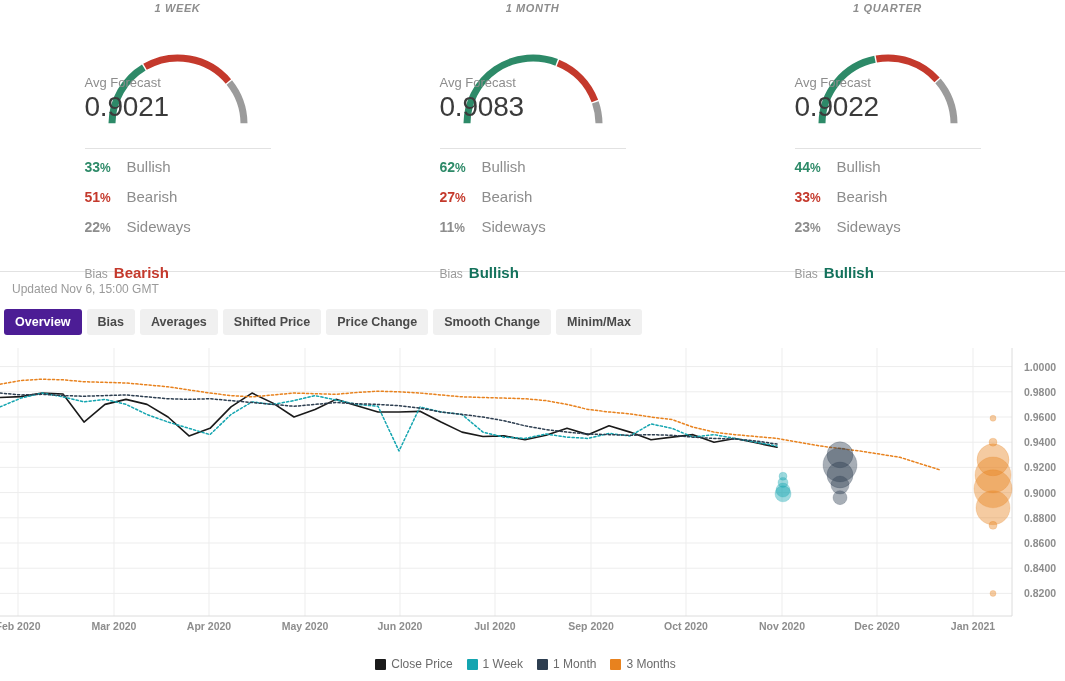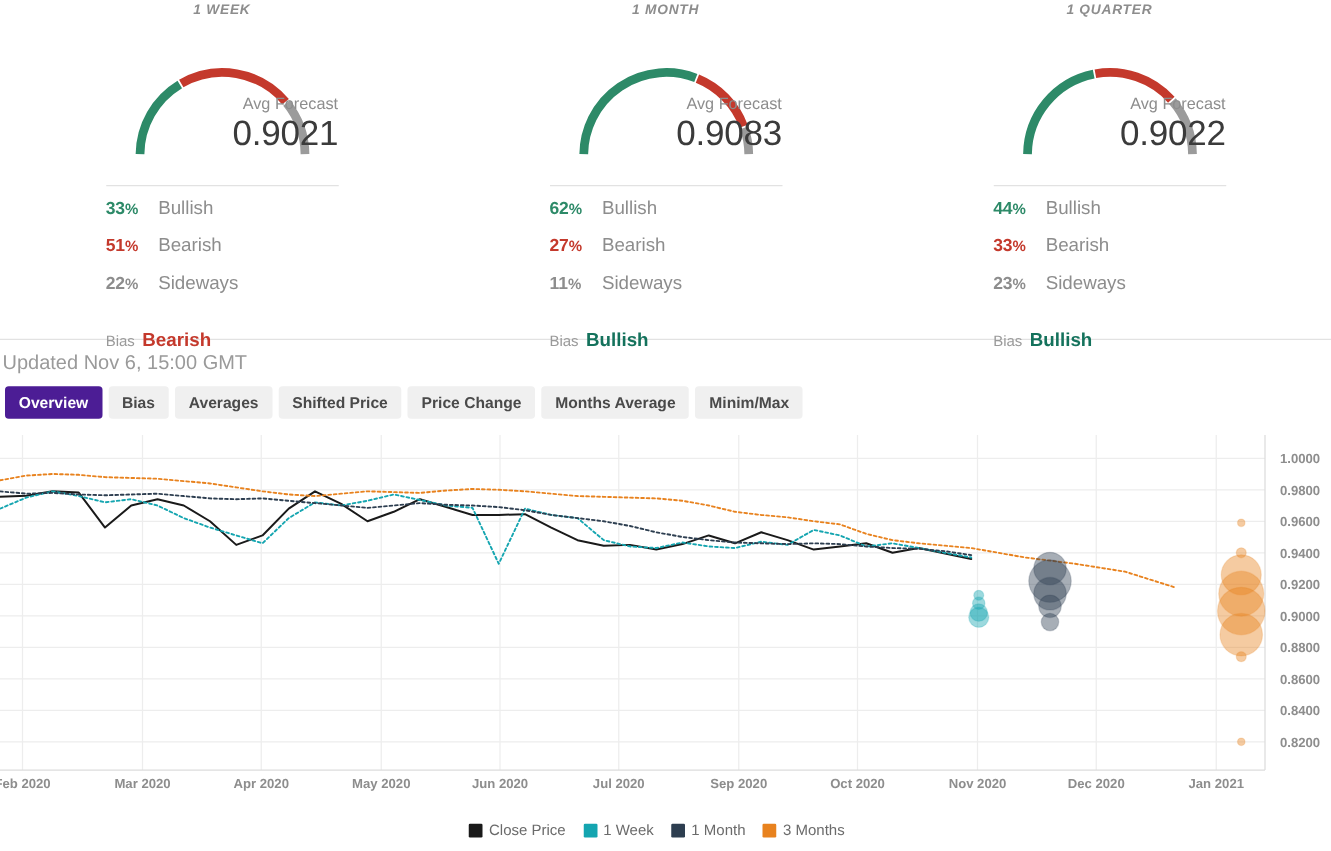--- a/index.html
+++ b/index.html
@@ -41,21 +41,21 @@
     position: relative;
     width: 186px;
     height: 104px;
     margin-top: 13px;
   }
   .gauge-wrap svg { display: block; }
   .gauge-center {
     position: absolute;
     left: 0; right: 0;
     top: 47px;
-    text-align: right;
+    text-align: left;
     pointer-events: none;
   }
   .gauge-label {
     font-size: 13px;
     color: #8d8d8d;
     line-height: 15px;
   }
   .gauge-value {
     font-size: 28px;
     color: #3b3b3b;
@@ -103,22 +103,22 @@
     align-items: baseline;
     gap: 6px;
   }
   .bias-lbl { font-size: 12px; color: #9a9a9a; }
   .bias-val { font-size: 15px; font-weight: bold; }
   .bias-bearish { color: #c4392c; }
   .bias-bullish { color: #14725c; }
 
   
   .updated {
-    padding: 10px 0 0 2px;
-    font-size: 16px;
+    padding: 10px 0 0 12px;
+    font-size: 12px;
     color: #9a9a9a;
     height: 34px;
   }
 
   
   .tabs {
     display: flex;
     gap: 5px;
     padding: 0 0 0 4px;
     height: 32px;
@@ -304,21 +304,21 @@
 </div>
 
 <div class="updated">Updated Nov 6, 15:00 GMT</div>
 
 <div class="tabs" id="tab-bar">
     <div class="tab active">Overview</div>
     <div class="tab">Bias</div>
     <div class="tab">Averages</div>
     <div class="tab">Shifted Price</div>
     <div class="tab">Price Change</div>
-    <div class="tab">Months Average</div>
+    <div class="tab">Smooth Change</div>
     <div class="tab">Minim/Max</div>
   </div>
 
 <div class="chart-area">
   <svg class="chart-svg" id="chart-svg" width="1065" height="306">
       <line x1="0" y1="18.600000000000023" x2="1012" y2="18.600000000000023" stroke="#ededed" stroke-width="1"></line>
       <text x="1024" y="22.600000000000023" class="ytick">1.0000</text>
       <line x1="0" y1="43.80000000000004" x2="1012" y2="43.80000000000004" stroke="#ededed" stroke-width="1"></line>
       <text x="1024" y="47.80000000000004" class="ytick">0.9800</text>
       <line x1="0" y1="69.00000000000009" x2="1012" y2="69.00000000000009" stroke="#ededed" stroke-width="1"></line>

